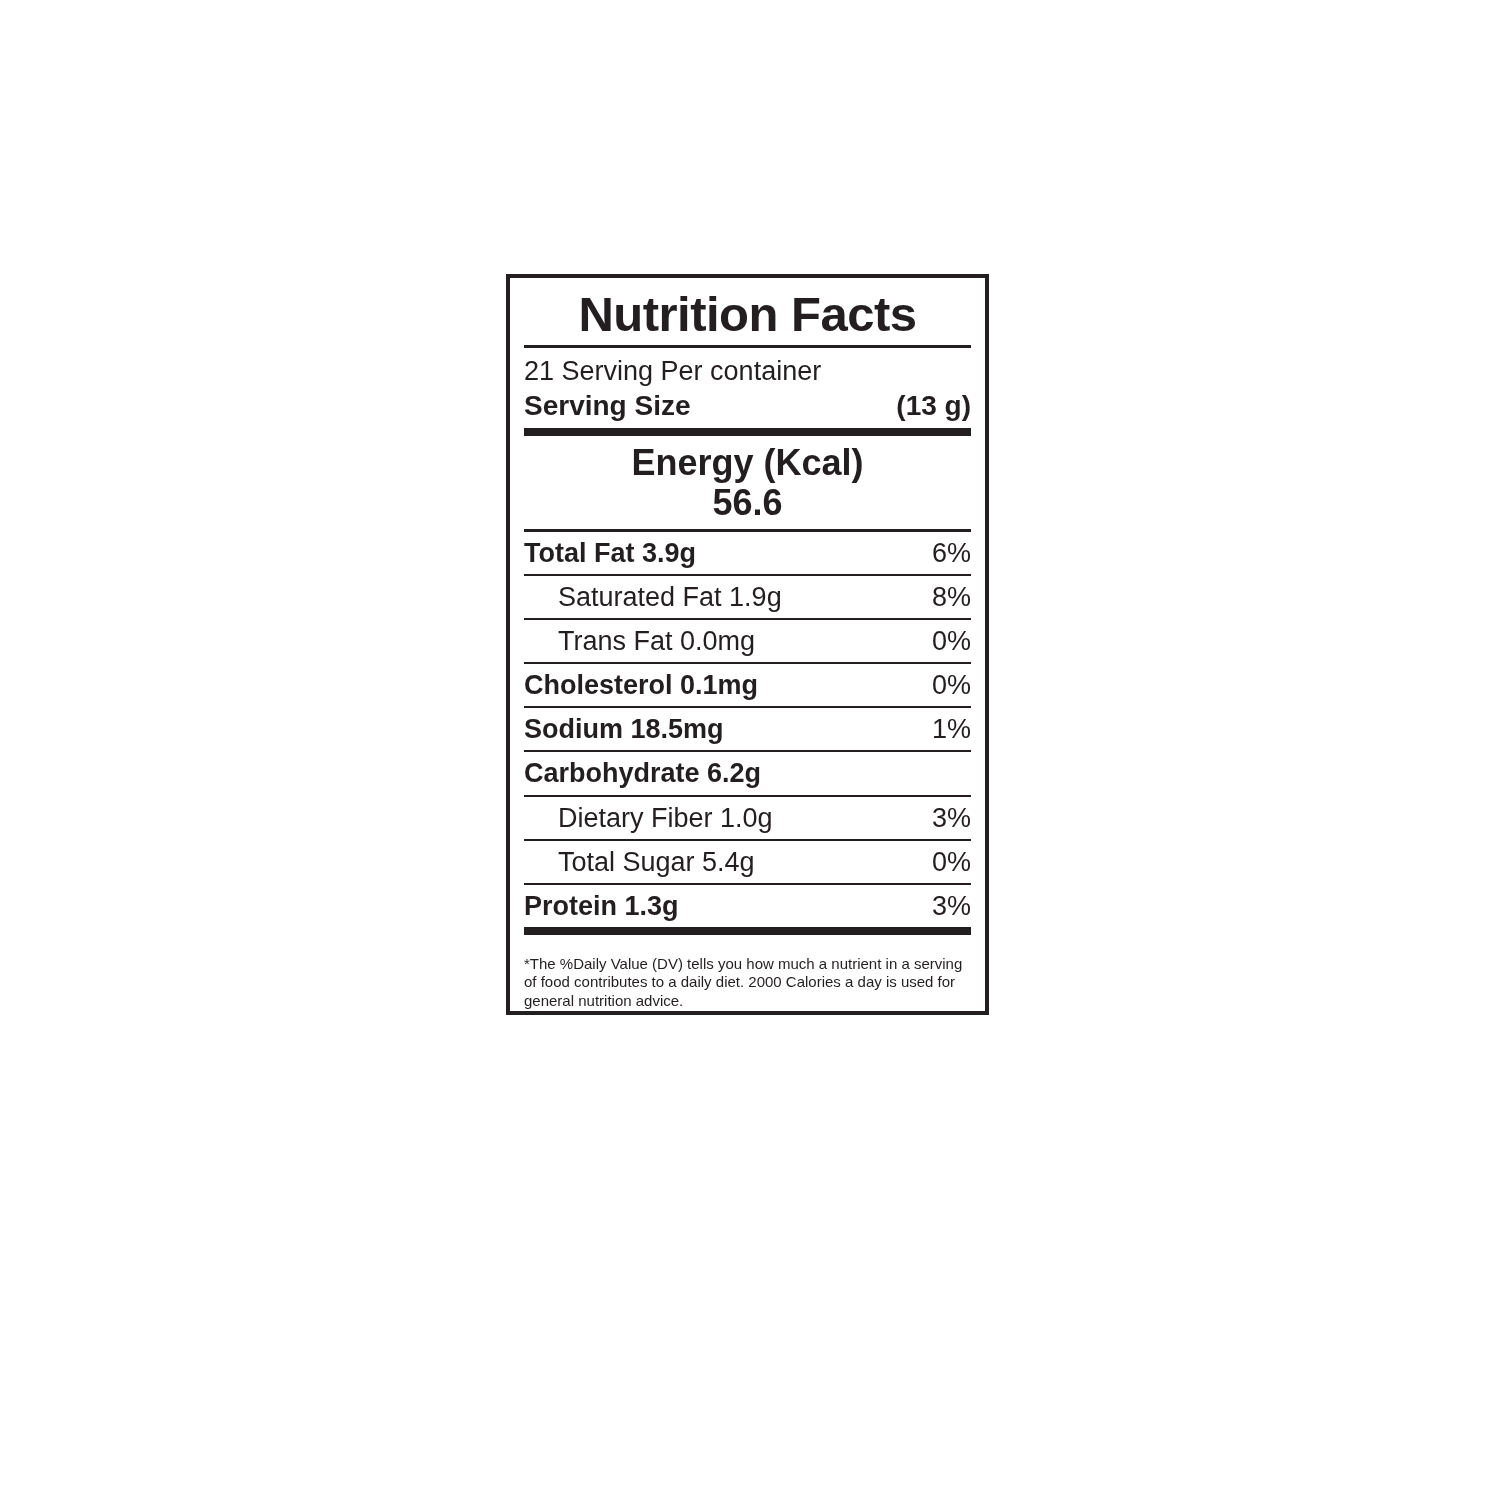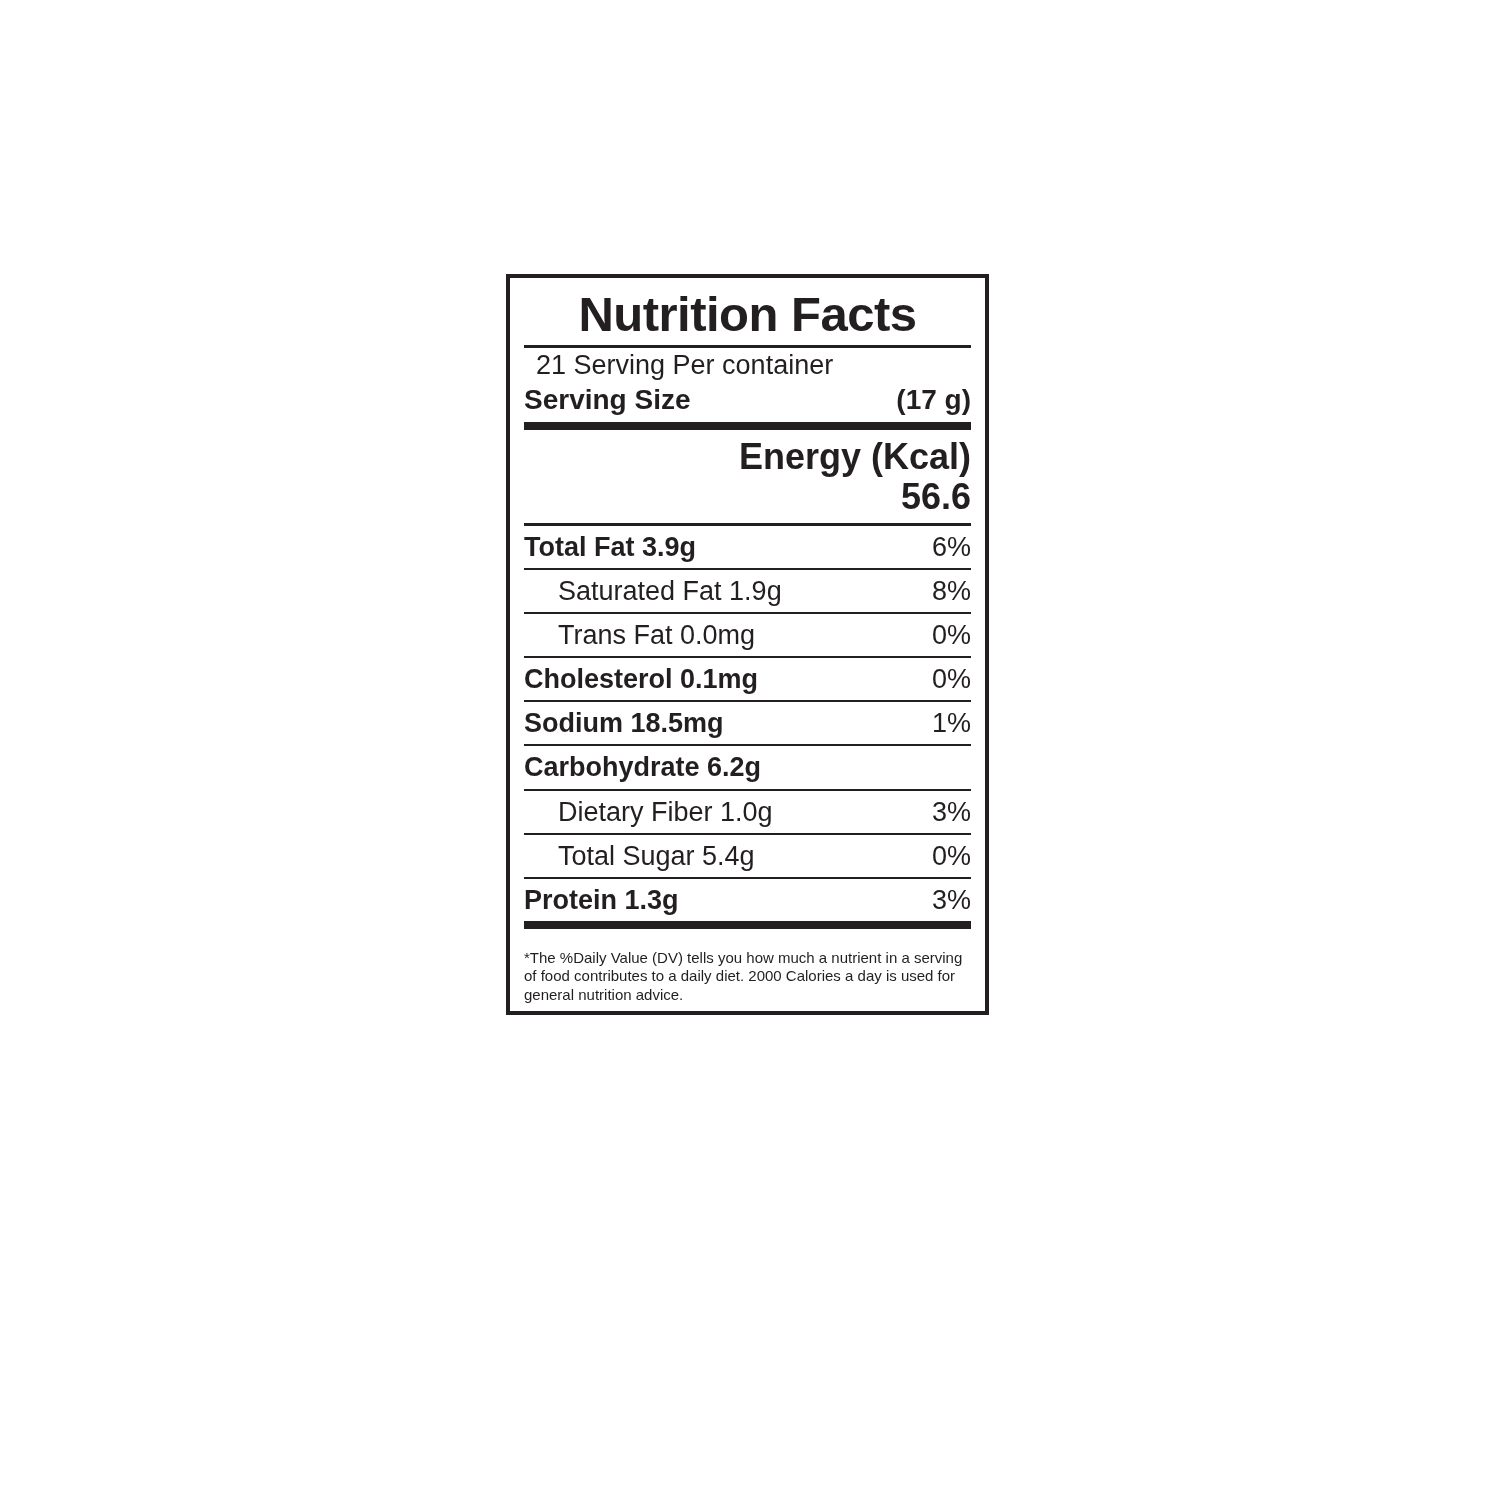--- a/index.html
+++ b/index.html
@@ -42,29 +42,28 @@
     border-bottom: 2px solid #231f20;
   }
   .rule-med {
     border-bottom: 3px solid #231f20;
   }
   .rule-thick {
     border-bottom: 8px solid #231f20;
   }
   .servings {
     font-size: 27px;
-    padding-top: 2px;
+    padding-top: 8px;
     padding-bottom: 1px;
     line-height: 1.15;
-    margin-left: 12px;
   }
   .row {
     display: flex;
     justify-content: space-between;
-    align-items: flex-end;
+    align-items: center;
   }
   .serving-size {
     font-size: 28px;
     font-weight: bold;
     padding-bottom: 6px;
     padding-top: 2px;
   }
   .energy {
     font-size: 36px;
     font-weight: bold;
@@ -107,21 +106,21 @@
 
 <div class="panel">
   <div class="inner">
 
     <div class="title rule-med">Nutrition Facts</div>
 
     <div class="servings">21 Serving Per container</div>
 
     <div class="row serving-size rule-thick">
       <span class="lbl">Serving Size</span>
-      <span class="val">(17 g)</span>
+      <span class="val">(13 g)</span>
     </div>
 
     <div class="row energy rule-med">
       <span class="lbl">Energy (Kcal)</span>
       <span class="val">56.6</span>
     </div>
 
 
     <div id="nutrient-rows">
         <div class="row nutrient rule-thin bold">

